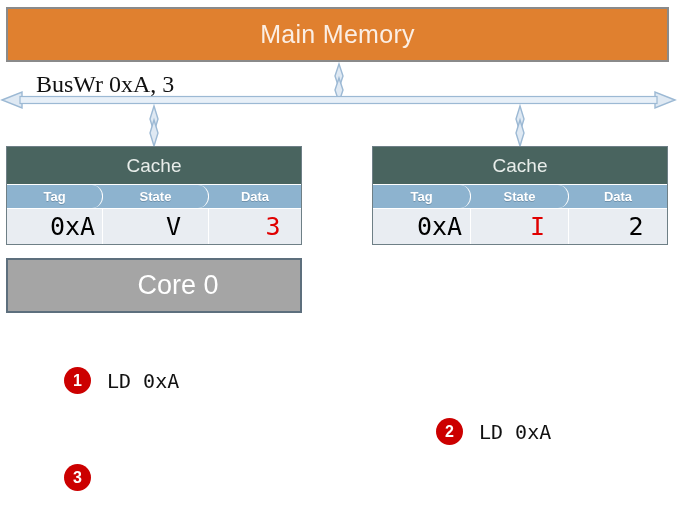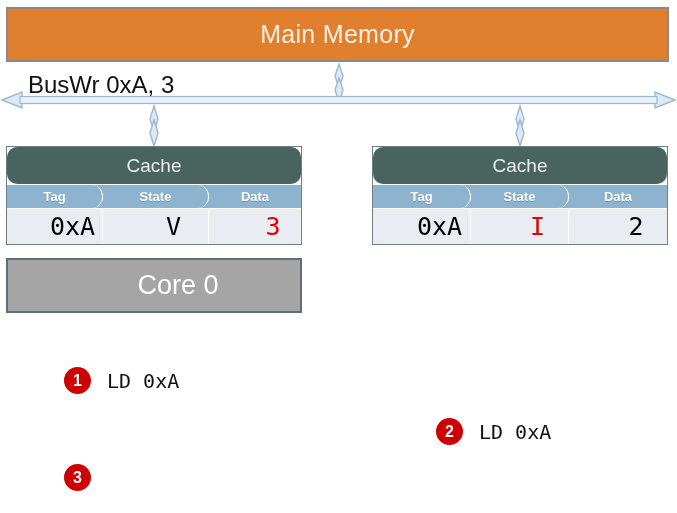--- a/index.html
+++ b/index.html
@@ -43,23 +43,23 @@
     position: absolute;
     left: 0px;
     top: 88px;
     width: 677px;
     height: 24px;
   }
 
   
   .bus-text {
     position: absolute;
-    left: 28px;
+    left: 36px;
     top: 71px;
-    font-family: Liberation Sans, sans-serif;
+    font-family: Liberation Serif, serif;
     font-size: 24px;
     color: #111111;
     white-space: pre;
   }
 
   
   .vconn {
     position: absolute;
   }
 
@@ -72,21 +72,20 @@
   }
   .cache-title {
     height: 37px;
     background: #49645f;
     color: #e8edea;
     font-size: 19px;
     display: flex;
     align-items: center;
     justify-content: center;
     box-sizing: border-box;
-    border-radius: 10px;
   }
   .cache-head {
     display: flex;
     height: 24px;
     background: #8db3cf;
     box-sizing: border-box;
     border-top: 1px solid #ffffff;
   }
   .cache-head > div {
     flex: 1 1 0;

